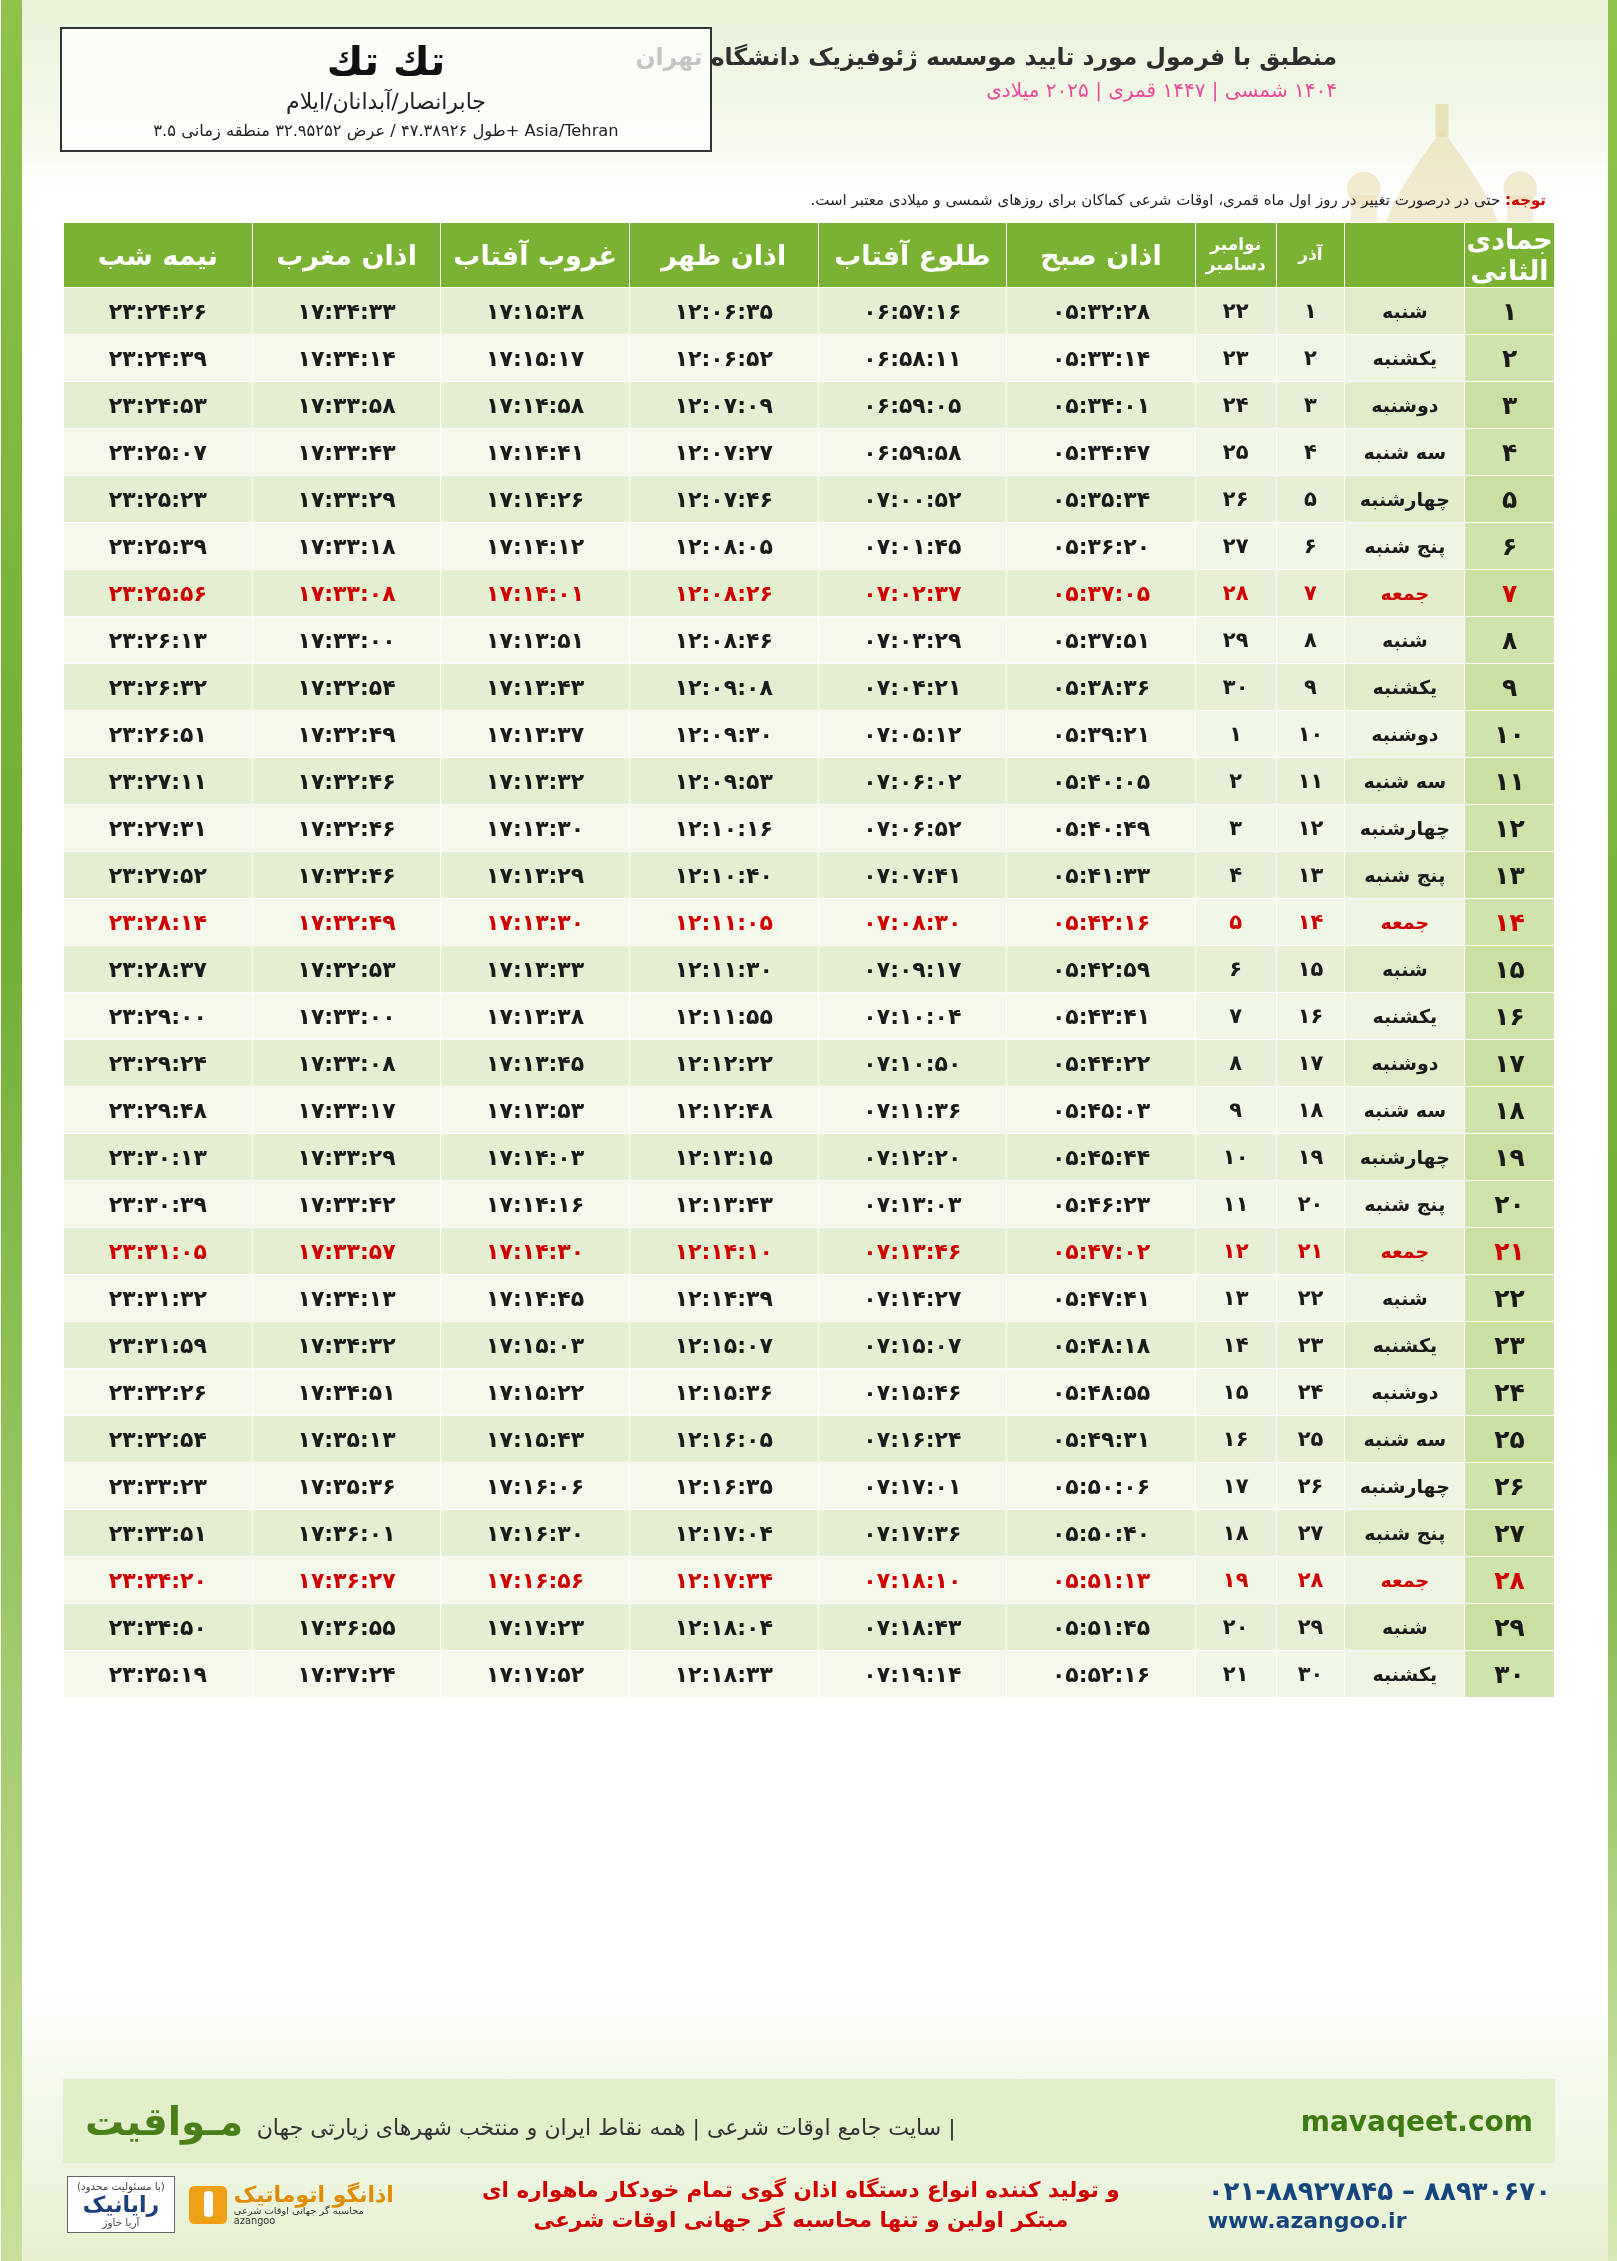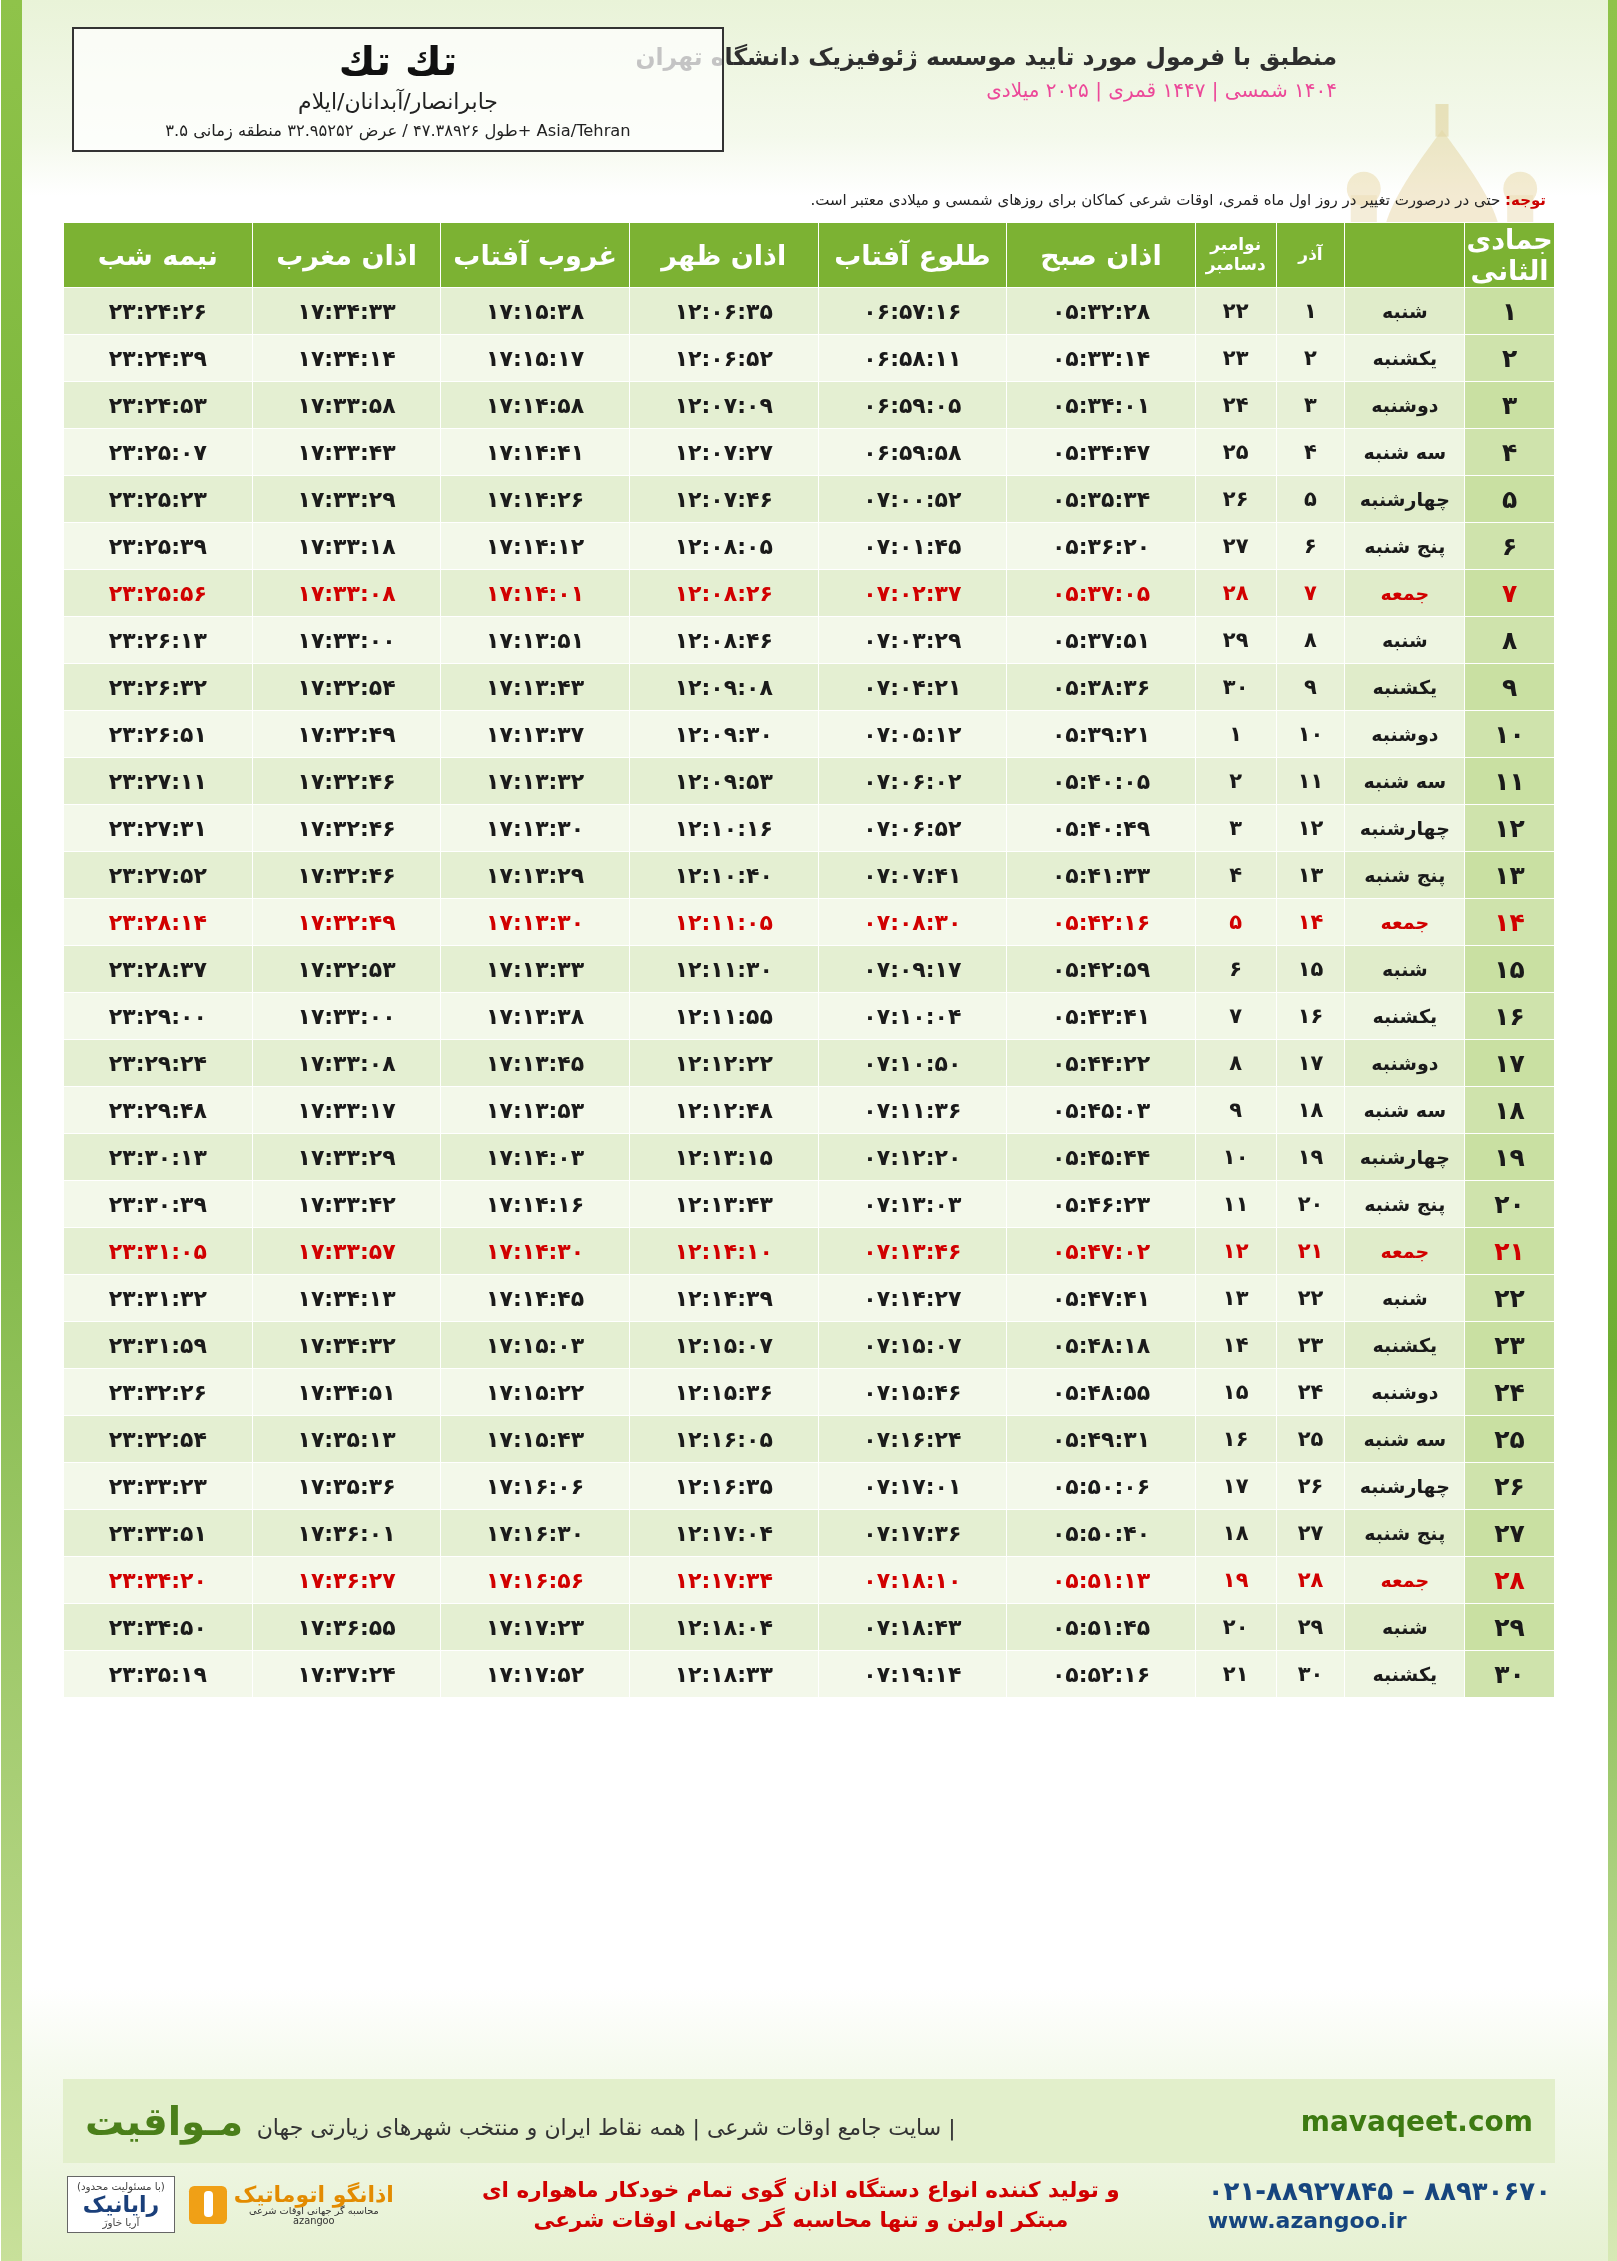--- a/index.html
+++ b/index.html
@@ -75,21 +75,21 @@
     margin-top: 10.4px;
   }
   .year-line {
     font-size: 20px;
     color: #ec4899;
     margin-top: 7.8px;
   }
 
   .loc-box {
     position: absolute;
-    left: 72px;
+    left: 60px;
     top: 0px;
     width: 652px;
     border: 2px solid #333;
     box-sizing: border-box;
     padding: 9px 11.7px 10.4px 11.7px;
     text-align: center;
     background: rgba(255,255,255,.72);
   }
   .loc-name {
     font-size: 40px;
@@ -267,21 +267,21 @@
     position: relative;
   }
   .logo-azangoo .sq:after {
     content: "";
     position: absolute;
     left: 14.4px; top: 5.2px;
     width: 9px; height: 26px;
     background: #fff;
     border-radius: 3.9px;
   }
-  .logo-azangoo .txt { line-height: 1.05; text-align: center; }
+  .logo-azangoo .txt { line-height: 1.05; text-align: left; }
   .logo-azangoo .txt .s2 { font-size: 9.8px; color: #333; font-weight: normal; display: block;}
 </style>
 </head>
 <body>
 
 <div class="bg-top-band"></div>
 <div class="bg-bottom-band"></div>
 <div class="bg-left-strip"></div>
 <div class="bg-right-strip"></div>
 

